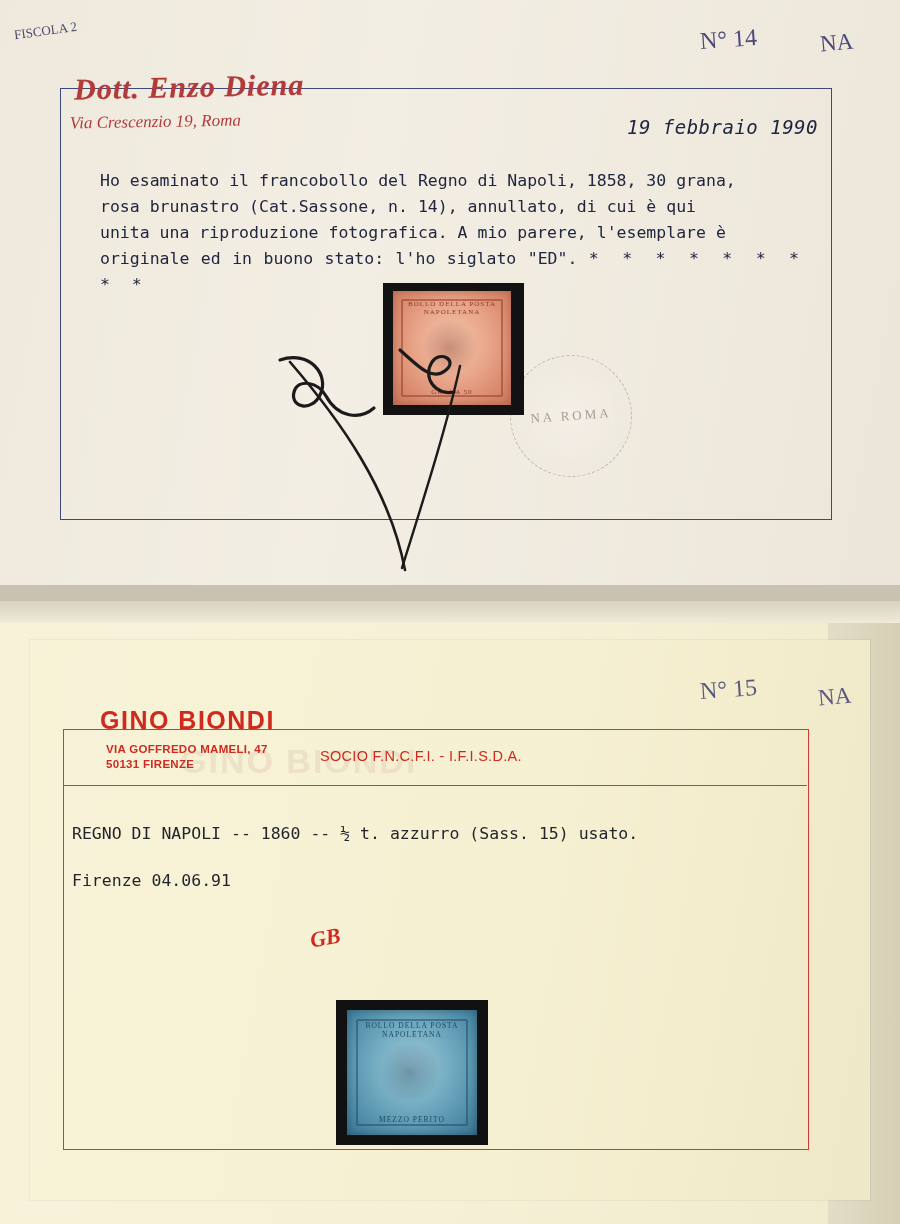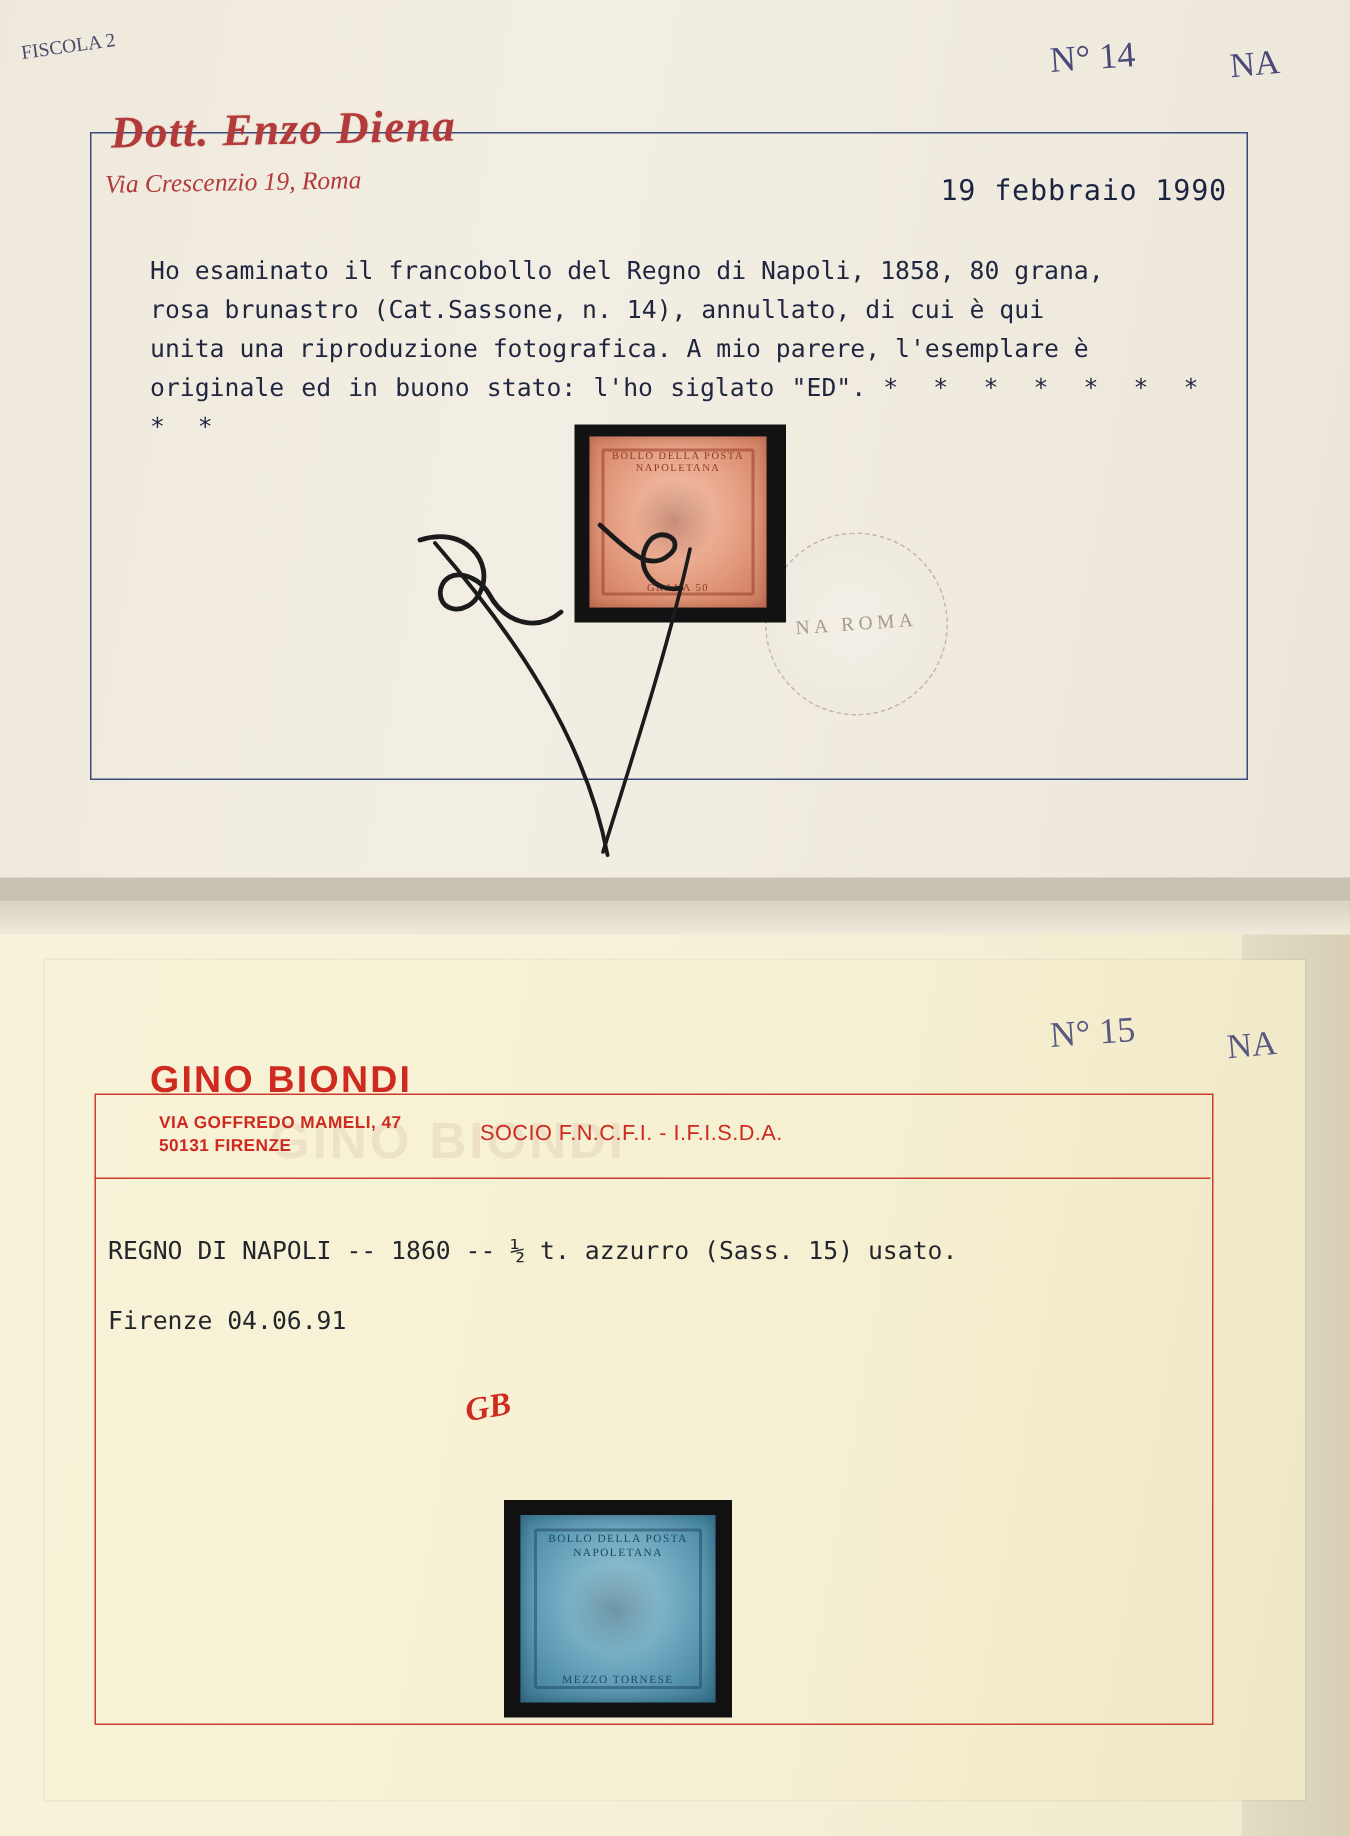--- a/index.html
+++ b/index.html
@@ -39,21 +39,21 @@
   }
   .sig-addr{
     position:absolute;left:70px;top:112px;
     font-family:"Liberation Serif", serif;
     font-style:italic;font-size:17px;color:#b23a3a;
     transform:rotate(-1deg);
   }
   .date-top{
     position:absolute;right:82px;top:116px;
     font-family:"DejaVu Sans Mono", monospace;
-    font-size:19px;color:#1c2340;letter-spacing:.5px;
+    font-size:19px;color:#1c2340;letter-spacing:.5px;font-style:italic;
   }
   .body-top{
     position:absolute;left:100px;top:168px;width:705px;
     font-family:"DejaVu Sans Mono", monospace;
     font-size:16.5px;line-height:26px;color:#20263f;
     text-align:justify;
   }
   .body-top p{margin:0;}
   .stars{letter-spacing:6px;}
 
@@ -227,21 +227,21 @@
     <div class="note-n14">N° 14</div>
     <div class="note-na-top">NA</div>
 
     <div class="frame-top"></div>
 
     <div class="sig-name">Dott. Enzo Diena</div>
     <div class="sig-addr">Via Crescenzio 19, Roma</div>
     <div class="date-top">19 febbraio 1990</div>
 
     <div class="body-top">
-      <p>Ho esaminato il francobollo del Regno di Napoli,  1858, 80 grana,</p>
+      <p>Ho esaminato il francobollo del Regno di Napoli,  1858, 30 grana,</p>
       <p>rosa  brunastro (Cat.Sassone,  n.  14),  annullato,  di cui è qui</p>
       <p>unita una riproduzione fotografica.  A mio parere,  l'esemplare è</p>
       <p>
         <span>originale ed in buono stato: l'ho siglato "ED".</span>
         <span class="stars">* * * * * * * * *</span>
       </p>
     </div>
 
     <div class="emboss">NA ROMA</div>
 
@@ -284,17 +284,17 @@
   <div class="body-bot">
     <p>REGNO DI NAPOLI -- 1860 -- ½ t. azzurro (Sass. 15) usato.</p>
     <p class="city">Firenze 04.06.91</p>
   </div>
 
   <div class="red-sig">GB</div>
 
   <div class="stamp-bot">
     <div class="img">
       <div class="lbl-top">BOLLO DELLA POSTA NAPOLETANA</div>
-      <div class="lbl-bot">MEZZO TORNESE</div>
+      <div class="lbl-bot">MEZZO PERITO</div>
     </div>
   </div>
 
 </div>
 
 </body></html>

